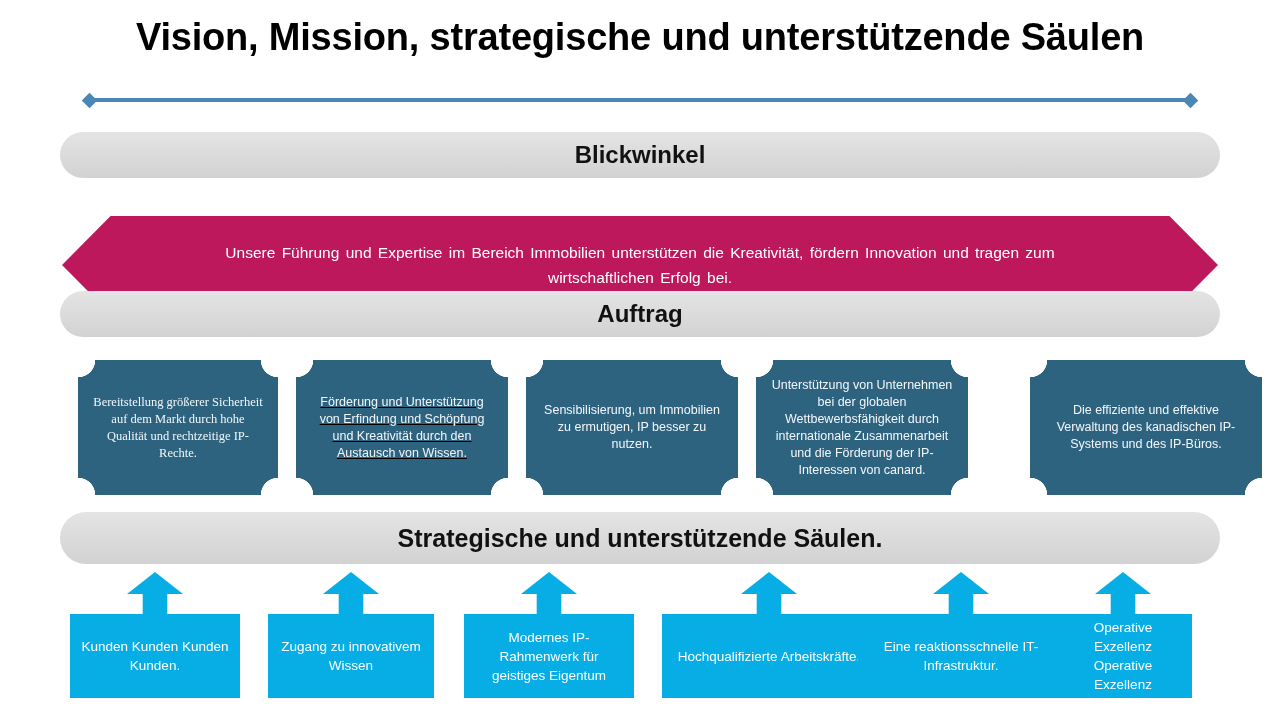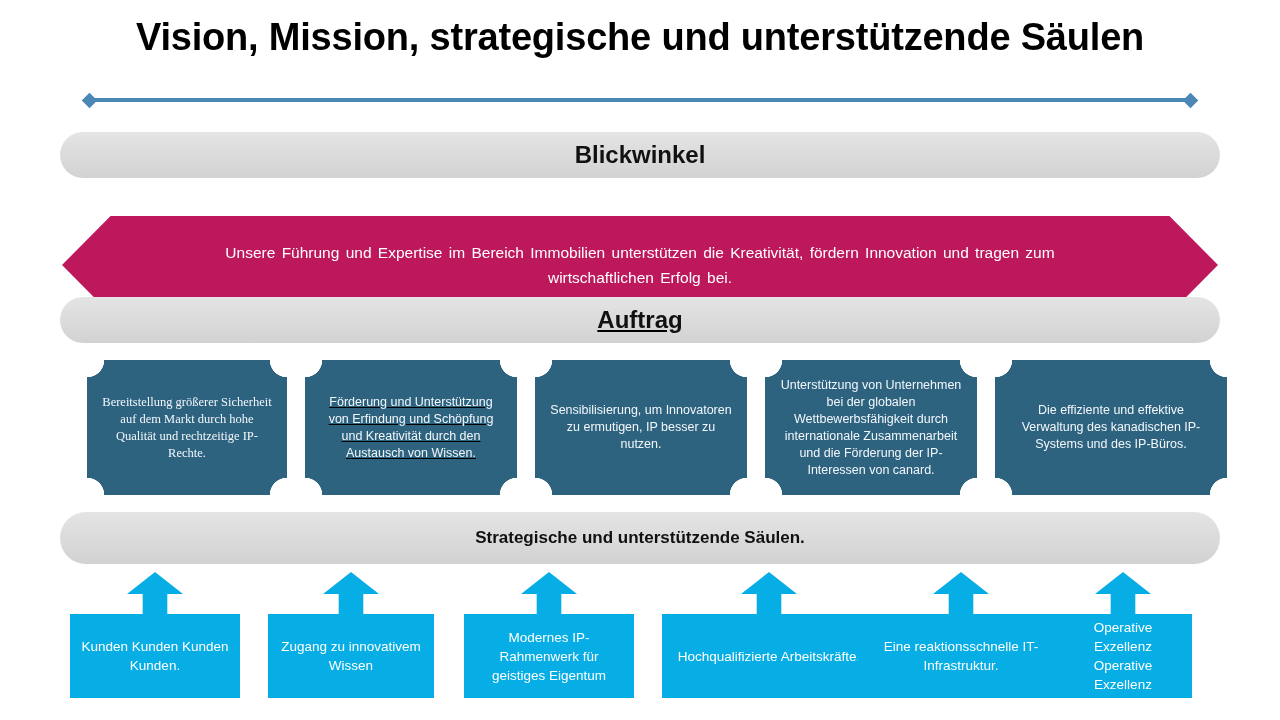--- a/index.html
+++ b/index.html
@@ -64,23 +64,23 @@
     align-items: center;
     justify-content: center;
   }
   .band-label {
     font-size: 24px;
     font-weight: bold;
     color: #111111;
     text-align: center;
   }
   .band-blickwinkel { top: 132px; }
-  .band-auftrag     { top: 297px; text-decoration: underline; }
+  .band-auftrag     { top: 291px; }
   .band-pillars     { top: 512px; height: 52px; border-radius: 26px; }
-  .band-pillars .band-label { font-size: 17px; }
+  .band-pillars .band-label { font-size: 25px; }
 
   
   .vision-banner {
     position: absolute;
     left: 62px;
     top: 184px;
     width: 1156px;
     height: 98px;
     background: #be185d;
     clip-path: polygon(4.2% 0%, 95.8% 0%, 100% 50%, 95.8% 100%, 4.2% 100%, 0% 50%);
@@ -123,33 +123,32 @@
       radial-gradient(circle 17px at 100% 0,  transparent 17px, #000 17.5px),
       radial-gradient(circle 17px at 0 100%,  transparent 17px, #000 17.5px),
       radial-gradient(circle 17px at 100% 100%, transparent 17px, #000 17.5px);
     -webkit-mask-composite: source-in;
     mask-image:
       radial-gradient(circle 17px at 0 0,     transparent 17px, #000 17.5px),
       radial-gradient(circle 17px at 100% 0,  transparent 17px, #000 17.5px),
       radial-gradient(circle 17px at 0 100%,  transparent 17px, #000 17.5px),
       radial-gradient(circle 17px at 100% 100%, transparent 17px, #000 17.5px);
     mask-composite: intersect;
-    margin-left: 9px;
   }
   .mission-text {
     color: #F2F7FA;
     font-size: 12.5px;
     line-height: 17px;
     text-align: center;
   }
   .mb0 { left: 78px;   width: 200px; font-family: Liberation Serif, serif; }
   .mb1 { left: 296px;  width: 212px; text-decoration: underline; }
   .mb2 { left: 526px;  width: 212px; }
   .mb3 { left: 756px;  width: 212px; }
-  .mb4 { left: 986px;  width: 232px; }
+  .mb4 { left: 1030px;  width: 232px; }
 
   
   .pillar-row {
     position: absolute;
     left: 8px;
     top: 572px;
     width: 1280px;
     height: 148px;
   }
   .pillar {
@@ -217,21 +216,21 @@
   </div>
 
   <div class="mission-row">
     <div class="mission-box mb0">
       <span class="mission-text">Bereitstellung größerer Sicherheit auf dem Markt durch hohe Qualität und rechtzeitige IP-Rechte.</span>
     </div>
     <div class="mission-box mb1">
       <span class="mission-text">Förderung und Unterstützung von Erfindung und Schöpfung und Kreativität durch den Austausch von Wissen.</span>
     </div>
     <div class="mission-box mb2">
-      <span class="mission-text">Sensibilisierung, um Innovatoren zu ermutigen, IP besser zu nutzen.</span>
+      <span class="mission-text">Sensibilisierung, um Immobilien zu ermutigen, IP besser zu nutzen.</span>
     </div>
     <div class="mission-box mb3">
       <span class="mission-text">Unterstützung von Unternehmen bei der globalen Wettbewerbsfähigkeit durch internationale Zusammenarbeit und die Förderung der IP-Interessen von canard.</span>
     </div>
     <div class="mission-box mb4">
       <span class="mission-text">Die effiziente und effektive Verwaltung des kanadischen IP-Systems und des IP-Büros.</span>
     </div>
   </div>
 
   <div class="band band-pillars">

